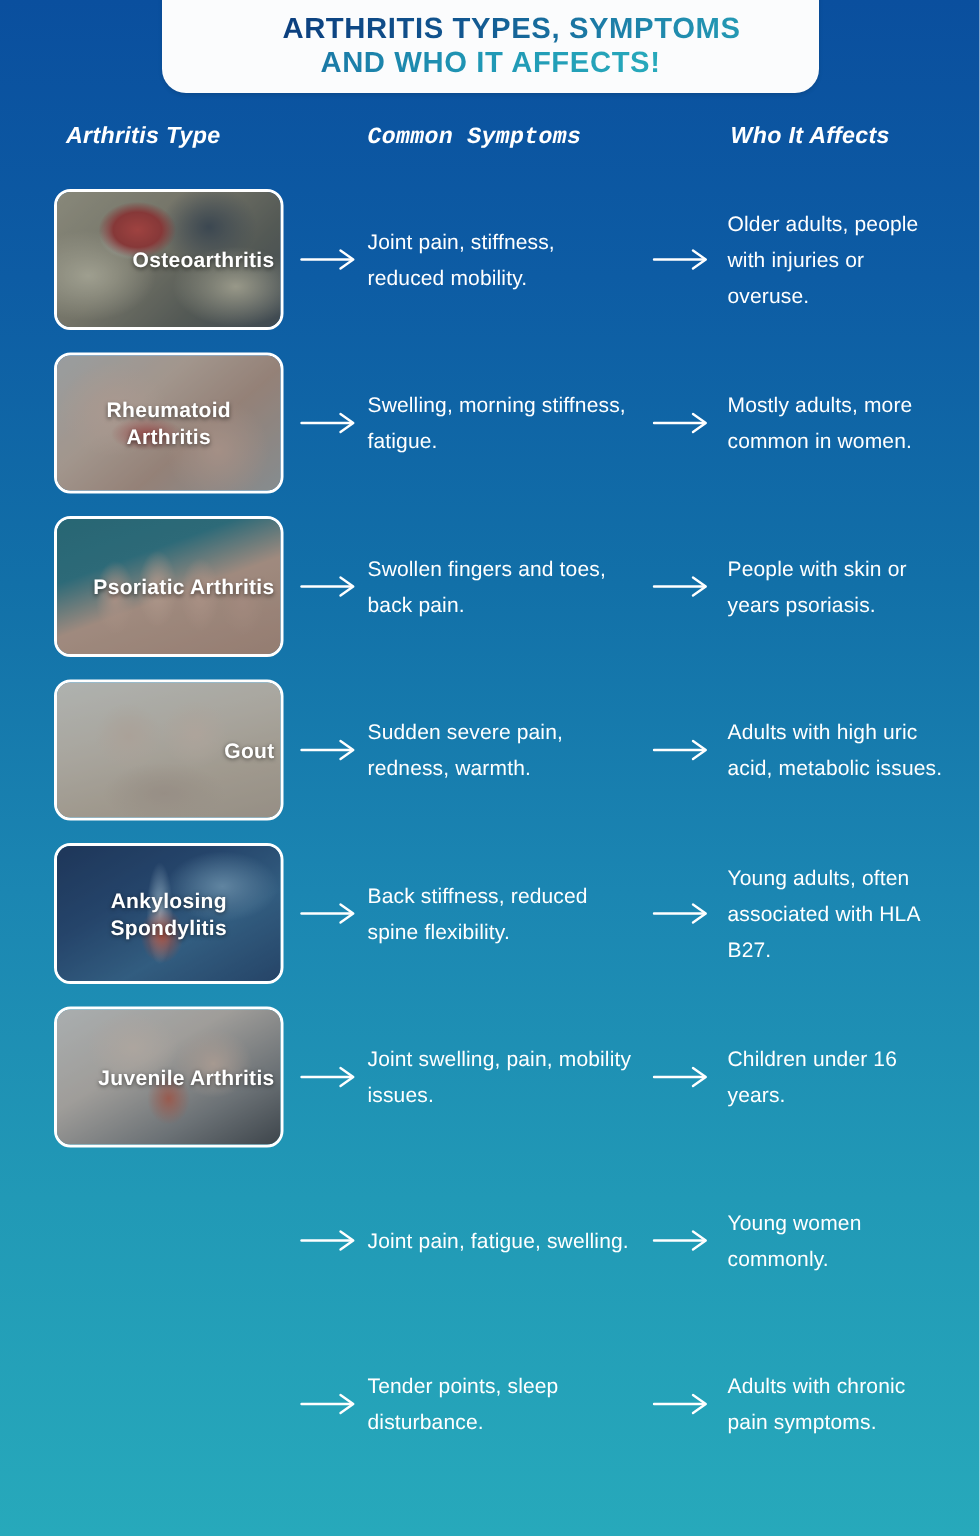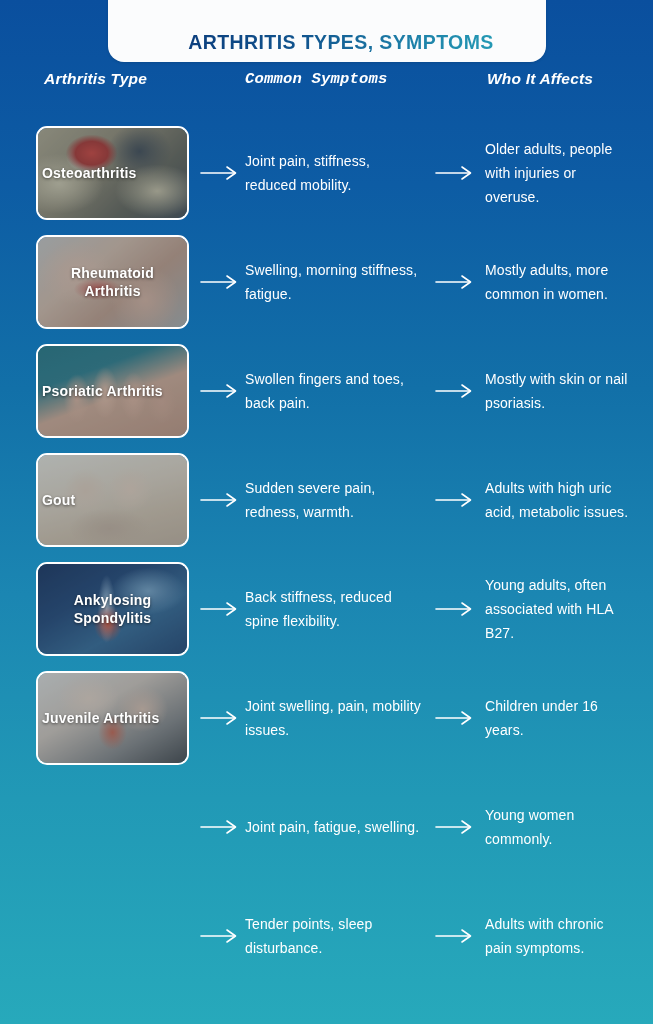--- a/index.html
+++ b/index.html
@@ -47,21 +47,21 @@
     margin-left:28px;
   }
   .title-line-2 {
     background:linear-gradient(90deg,#1a79a6 0%,#2098b5 48%,#27a9bb 100%);
     -webkit-background-clip:text;
     background-clip:text;
     color:transparent;
   }
 
   
-  .col-headers { position:absolute; left:0; top:70px; width:529px; height:28px; }
+  .col-headers { position:absolute; left:0; top:82px; width:529px; height:28px; }
   .col-header {
     position:absolute;
     color:#ffffff;
     font-size:15.5px;
     font-weight:bold;
     font-style:italic;
     letter-spacing:.2px;
     white-space:nowrap;
   }
   .ch-1 { left:44px; }
@@ -79,21 +79,21 @@
   
   .card {
     position:absolute;
     left:36px; top:0;
     width:153px; height:94px;
     border:2.2px solid #ffffff;
     border-radius:11px;
     overflow:hidden;
     display:flex;
     align-items:center;
-    justify-content:flex-start;
+    justify-content:flex-end;
   }
   .card-photo {
     position:absolute; inset:0;
   }
   .card-scrim {
     position:absolute; inset:0;
     background:rgba(25,55,80,.30);
   }
   .card-label {
     position:relative;
@@ -192,20 +192,21 @@
       radial-gradient(ellipse 8px 44px at 30% 62%, #e6a23c 0%, rgba(230,162,60,0) 76%),
       radial-gradient(ellipse 8px 40px at 60% 40%, #e0a645 0%, rgba(224,166,69,0) 76%),
       linear-gradient(150deg,#16616e 0%,#1b7480 35%,#23909c 68%,#1d6f7c 100%);
   }
 </style>
 </head>
 <body>
 
 <div class="title-banner">
   <div class="title-line title-line-1">ARTHRITIS TYPES, SYMPTOMS</div>
+  <div class="title-line title-line-2">AND WHO IT AFFECTS!</div>
 </div>
 
 <div class="col-headers">
   <div class="col-header ch-1">Arthritis Type</div>
   <div class="col-header ch-2">Common Symptoms</div>
   <div class="col-header ch-3">Who It Affects</div>
 </div>
 
 <div class="rows" id="rows-container">
     <div class="row">
@@ -262,21 +263,21 @@
           <path d="M27 2 L35.5 8 L27 14" stroke="#ffffff" stroke-width="1.6" stroke-linecap="round" stroke-linejoin="round" fill="none"></path>
         </svg>
       </div>
       <div class="cell cell-symptoms">Swollen fingers and toes, back pain.</div>
       <div class="arrow arrow-2">
         <svg viewBox="0 0 40 16" fill="none" aria-hidden="true">
           <path d="M1 8 H34" stroke="#ffffff" stroke-width="1.6" stroke-linecap="round"></path>
           <path d="M27 2 L35.5 8 L27 14" stroke="#ffffff" stroke-width="1.6" stroke-linecap="round" stroke-linejoin="round" fill="none"></path>
         </svg>
       </div>
-      <div class="cell cell-affects">Mostly with skin or nail psoriasis.</div>
+      <div class="cell cell-affects">People with skin or years psoriasis.</div>
     </div>
     <div class="row">
       <div class="card">
         <div class="card-photo ph-gout"></div>
         <div class="card-scrim"></div>
         <div class="card-label">Gout</div>
       </div>
       <div class="arrow arrow-1">
         <svg viewBox="0 0 40 16" fill="none" aria-hidden="true">
           <path d="M1 8 H34" stroke="#ffffff" stroke-width="1.6" stroke-linecap="round"></path>

